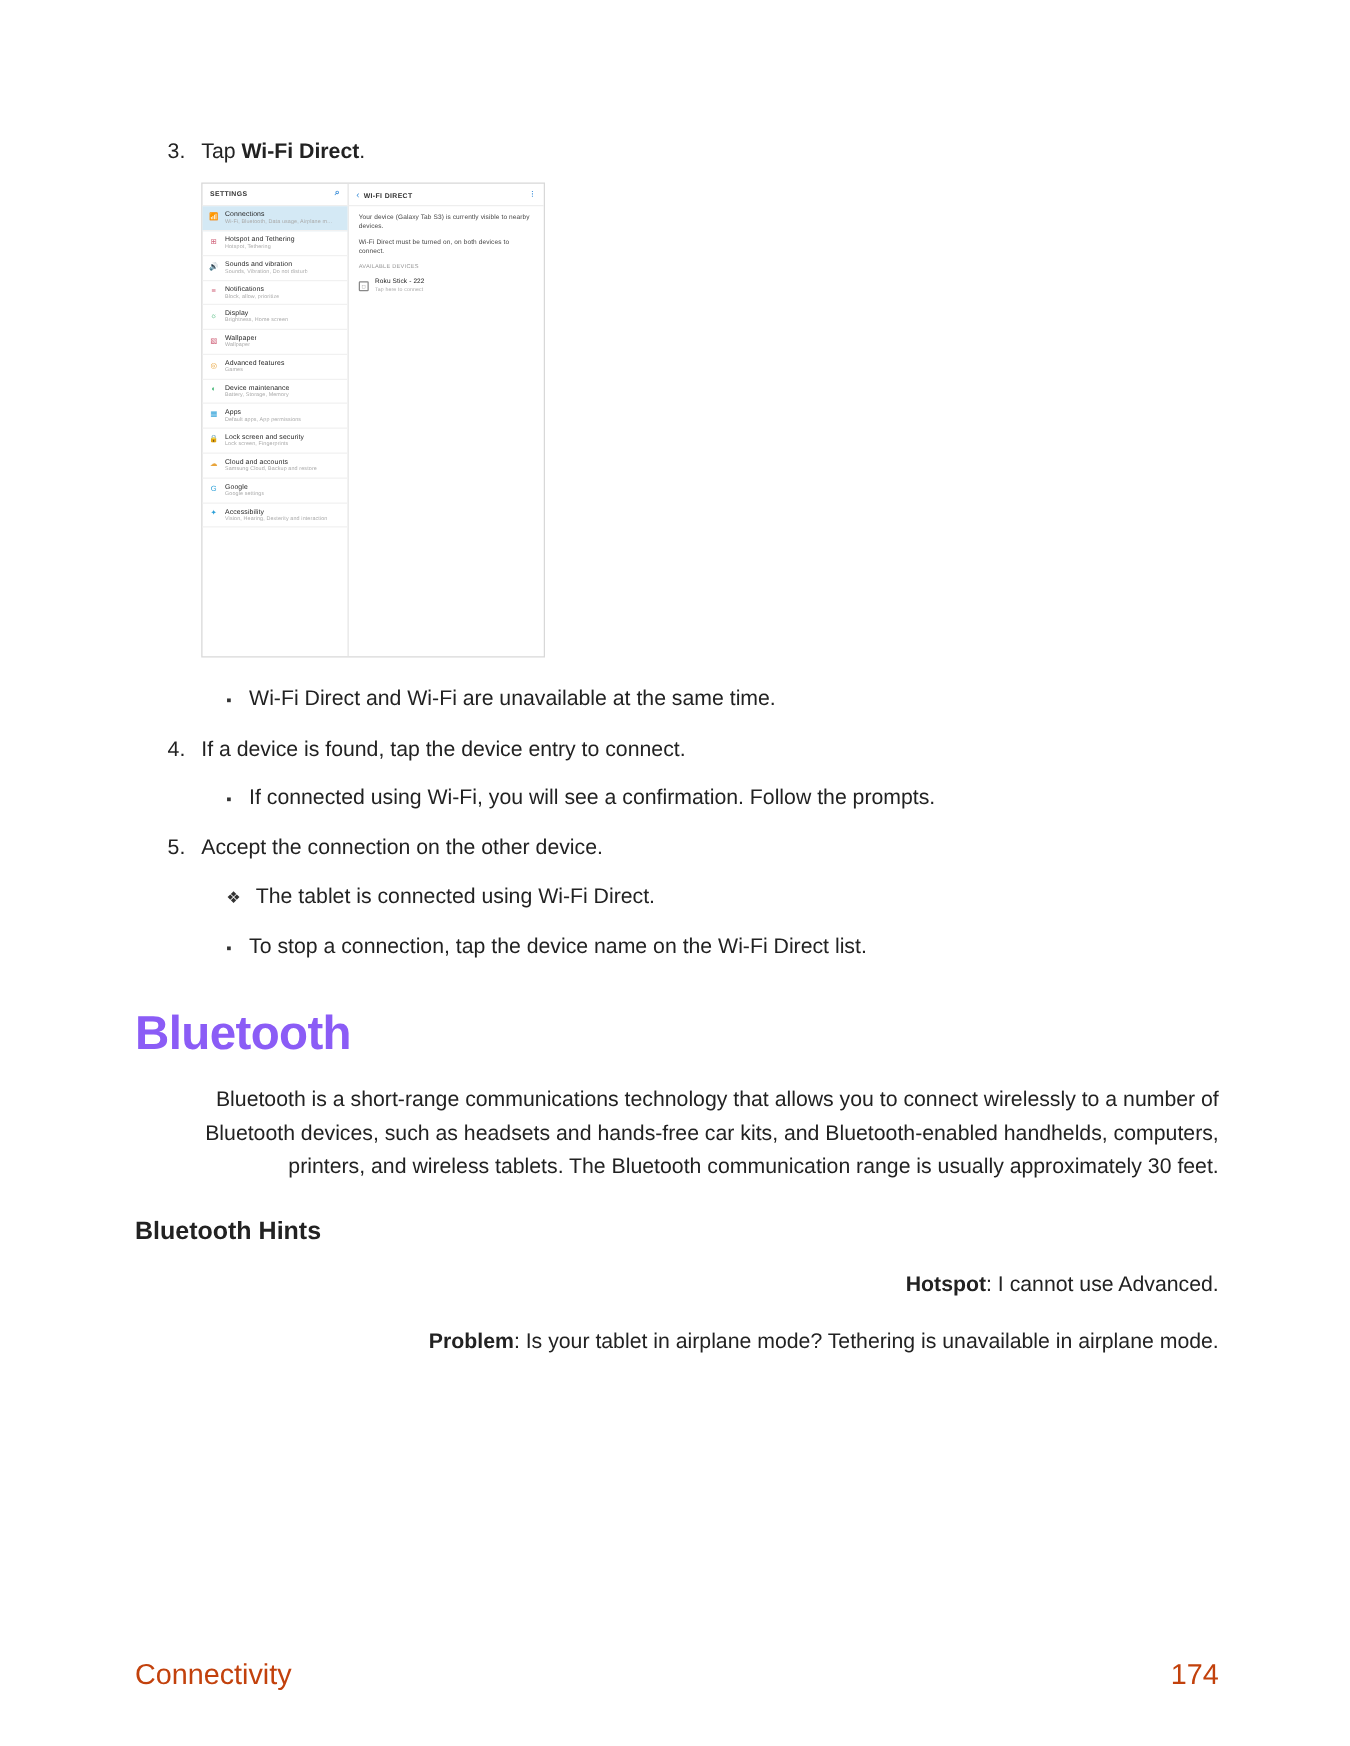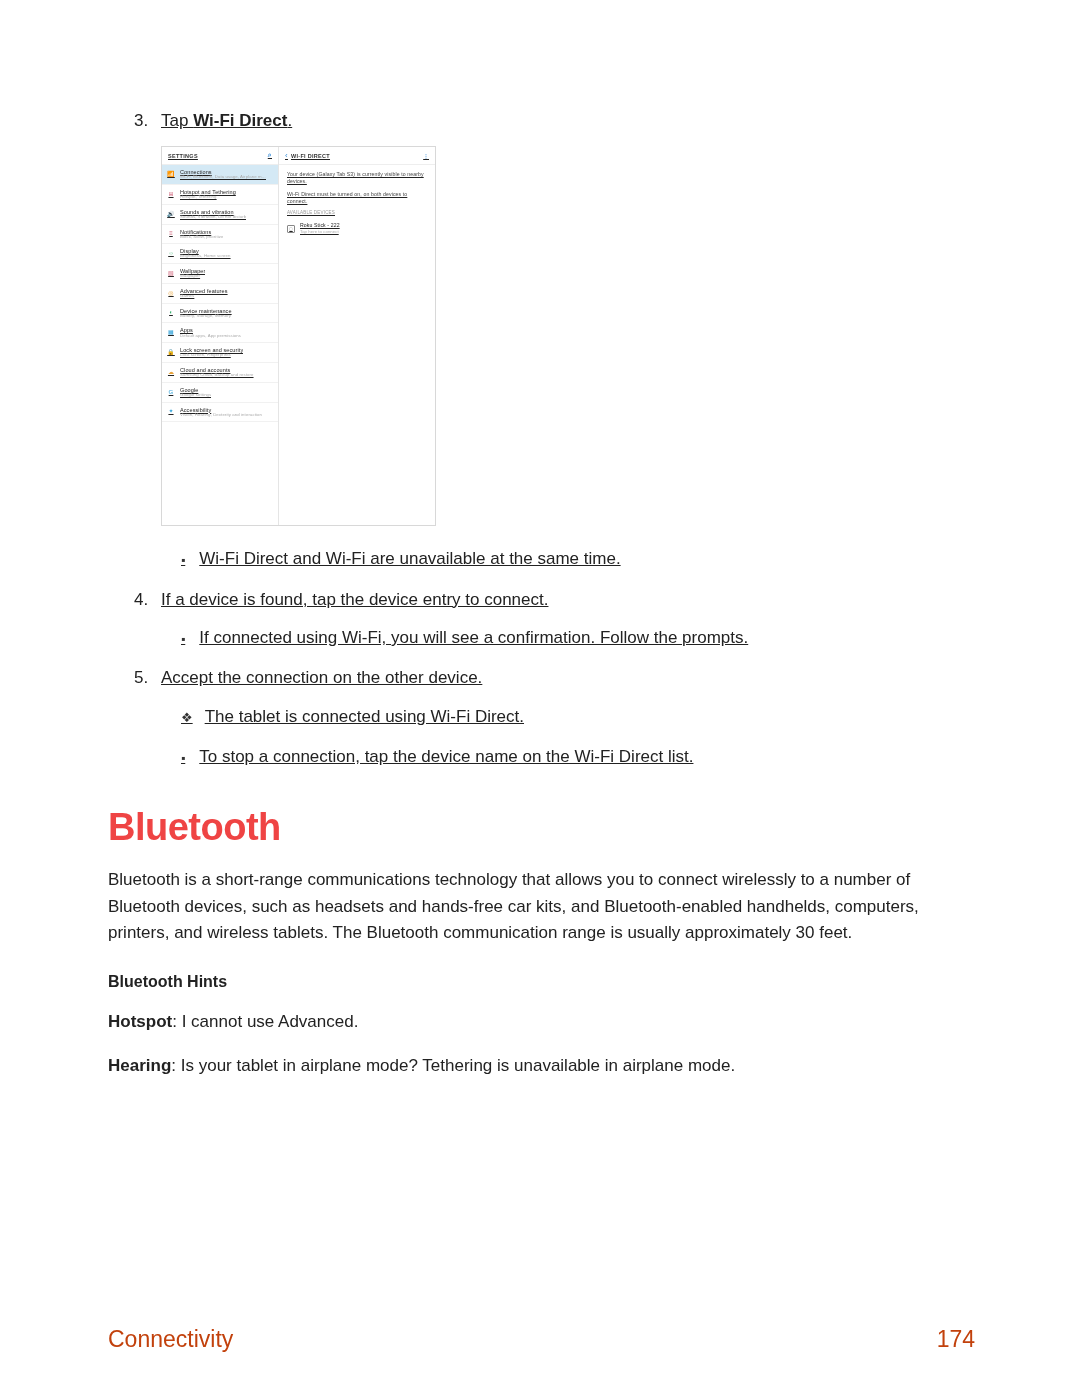--- a/index.html
+++ b/index.html
@@ -10,21 +10,21 @@
     height: 1397px;
     font-family: Arial, Helvetica, sans-serif;
     color: #222;
     position: relative;
   }
   .page {
     padding: 108px 105px 0 108px;
     font-size: 17px;
     line-height: 1.55;
   }
-  ol.main { margin: 0; padding-left: 45px; text-decoration: underline; }
+  ol.main { margin: 0; padding-left: 45px; }
   ol.main > li { margin-bottom: 14px; padding-left: 8px; }
   ul.sub { list-style: none; margin: 12px 0 14px 0; padding-left: 20px; }
   ul.sub > li { margin-bottom: 14px; }
   ul.sub > li .bullet-diamond::before { content: "❖"; margin-right: 12px; font-size: 13px; color: #333; }
   ul.sub > li .bullet-sq::before { content: "▪"; margin-right: 14px; font-size: 12px; color: #333; }
 
   .screenshot {
     width: 275px;
     height: 380px;
     border: 1px solid #d8d8d8;
@@ -78,24 +78,24 @@
   .ss-dev-ic { width: 8px; height: 8px; border: 0.7px solid #888; border-radius: 1px; font-size:4px; display:flex; align-items:center; justify-content:center; color:#888; }
   .ss-dev-t { color:#222; font-size:5.2px; line-height:1.1; }
   .ss-dev-s { color:#aaa; font-size:4.2px; }
 
   h1.bt {
     font-family: Arial, Helvetica, sans-serif;
     font-weight: 900;
     font-size: 38px;
     margin: 28px 0 10px 0;
     letter-spacing: -0.5px;
-    color: #ef4444;
-  }
-  p.body { margin: 0 0 18px 0; }
-  h3.bh { font-size: 16px; font-weight: bold; margin: 24px 0 14px 0; }
+    color: #8b5cf6;
+  }
+  p.body { margin: 0 0 18px 0; text-align: right; }
+  h3.bh { font-size: 20px; font-weight: bold; margin: 24px 0 14px 0; }
   .strong { font-weight: bold; }
 
   .footer {
     position: absolute;
     bottom: 44px;
     left: 108px; right: 105px;
     display: flex; justify-content: space-between;
     font-size: 23px; color: #c2410c;
   }
 </style>
@@ -247,19 +247,19 @@
         <li><span class="bullet-sq">To stop a connection, tap the device name on the Wi-Fi Direct list.</span></li>
       </ul>
     </li>
   </ol>
 
   <h1 class="bt">Bluetooth</h1>
   <p class="body">Bluetooth is a short-range communications technology that allows you to connect wirelessly to a number of Bluetooth devices, such as headsets and hands-free car kits, and Bluetooth-enabled handhelds, computers, printers, and wireless tablets. The Bluetooth communication range is usually approximately 30 feet.</p>
 
   <h3 class="bh">Bluetooth Hints</h3>
   <p class="body"><span class="strong">Hotspot</span><span>: I cannot use Advanced.</span></p>
-  <p class="body"><span class="strong">Hearing</span><span>: Is your tablet in airplane mode? Tethering is unavailable in airplane mode.</span></p>
+  <p class="body"><span class="strong">Problem</span><span>: Is your tablet in airplane mode? Tethering is unavailable in airplane mode.</span></p>
 </div>
 
 <div class="footer">
   <span>Connectivity</span>
   <span>174</span>
 </div>
 
 </body></html>

